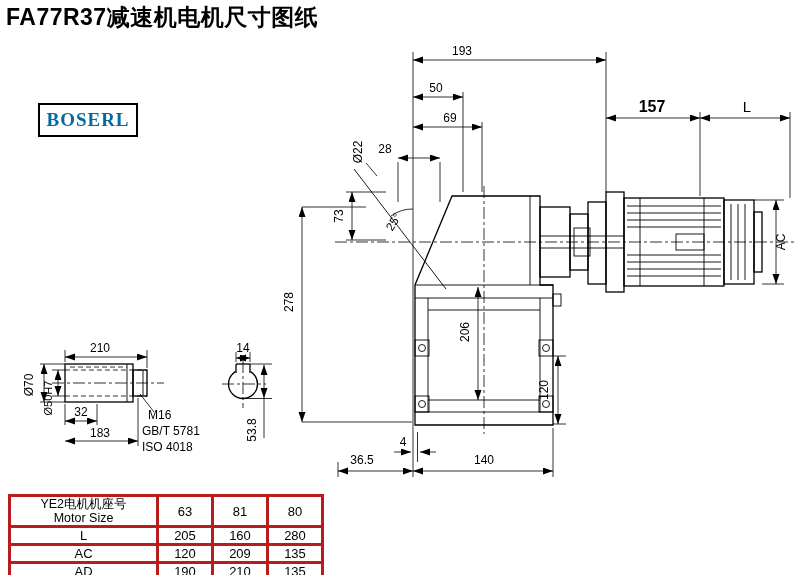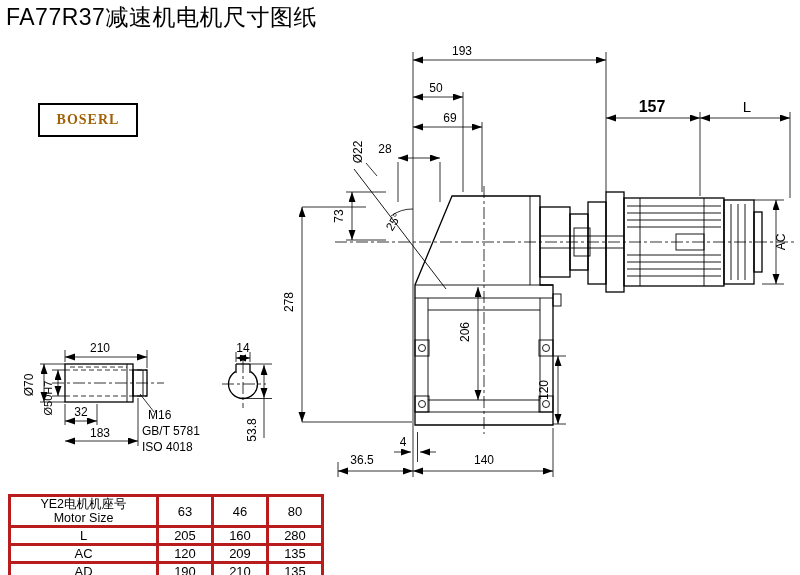--- a/index.html
+++ b/index.html
@@ -1,22 +1,22 @@
 <!DOCTYPE html>
 <html><head>
 <meta charset="utf-8">
 <style>
   *{margin:0;padding:0;box-sizing:border-box}
   html,body{width:800px;height:575px;background:#fff;overflow:hidden;position:relative;
     font-family:"Liberation Sans",sans-serif;color:#000}
-  .title{position:absolute;left:6px;top:2px;font-size:23px;font-weight:normal;letter-spacing:.5px}
+  .title{position:absolute;left:6px;top:2px;font-size:23px;font-weight:bold;letter-spacing:.5px}
   .logo{position:absolute;left:38px;top:103px;width:100px;height:34px;border:2px solid #000;
     display:flex;align-items:center;justify-content:center;background:#fff}
-  .logo span{font-family:"Liberation Serif",serif;font-weight:bold;font-size:14px;
-    color:#a16207;letter-spacing:1px}
+  .logo span{font-family:"Liberation Serif",serif;font-weight:bold;font-size:19px;
+    color:#0369a1;letter-spacing:1px}
   svg{position:absolute;left:0;top:0}
   .out{fill:none;stroke:#000;stroke-width:1.3}
   .thin{fill:none;stroke:#000;stroke-width:.9}
   .ext{fill:none;stroke:#000;stroke-width:.8}
   .dim{fill:none;stroke:#000;stroke-width:.8;marker-start:url(#arr);marker-end:url(#arr)}
   .dime{fill:none;stroke:#000;stroke-width:.8;marker-end:url(#arr)}
   .cl{fill:none;stroke:#000;stroke-width:.8;stroke-dasharray:12 3 3 3}
   .hid{fill:none;stroke:#000;stroke-width:.8;stroke-dasharray:5 3}
   .dtxt{font-size:12px;fill:#000;text-anchor:middle;font-family:"Liberation Sans",sans-serif}
   .big{font-size:16px;font-weight:bold}
@@ -222,21 +222,21 @@
 </svg>
 
 <table class="dim-table">
   <tbody>
     <tr class="hdr">
       <td class="c0">
         <div class="hdr-line">YE2电机机座号</div>
         <div class="hdr-line">Motor Size</div>
       </td>
       <td class="cv">63</td>
-      <td class="cv">46</td>
+      <td class="cv">81</td>
       <td class="cv">80</td>
     </tr>
     <tr>
       <td class="c0">L</td>
       <td class="cv">205</td>
       <td class="cv">160</td>
       <td class="cv">280</td>
     </tr>
     <tr>
       <td class="c0">AC</td>

